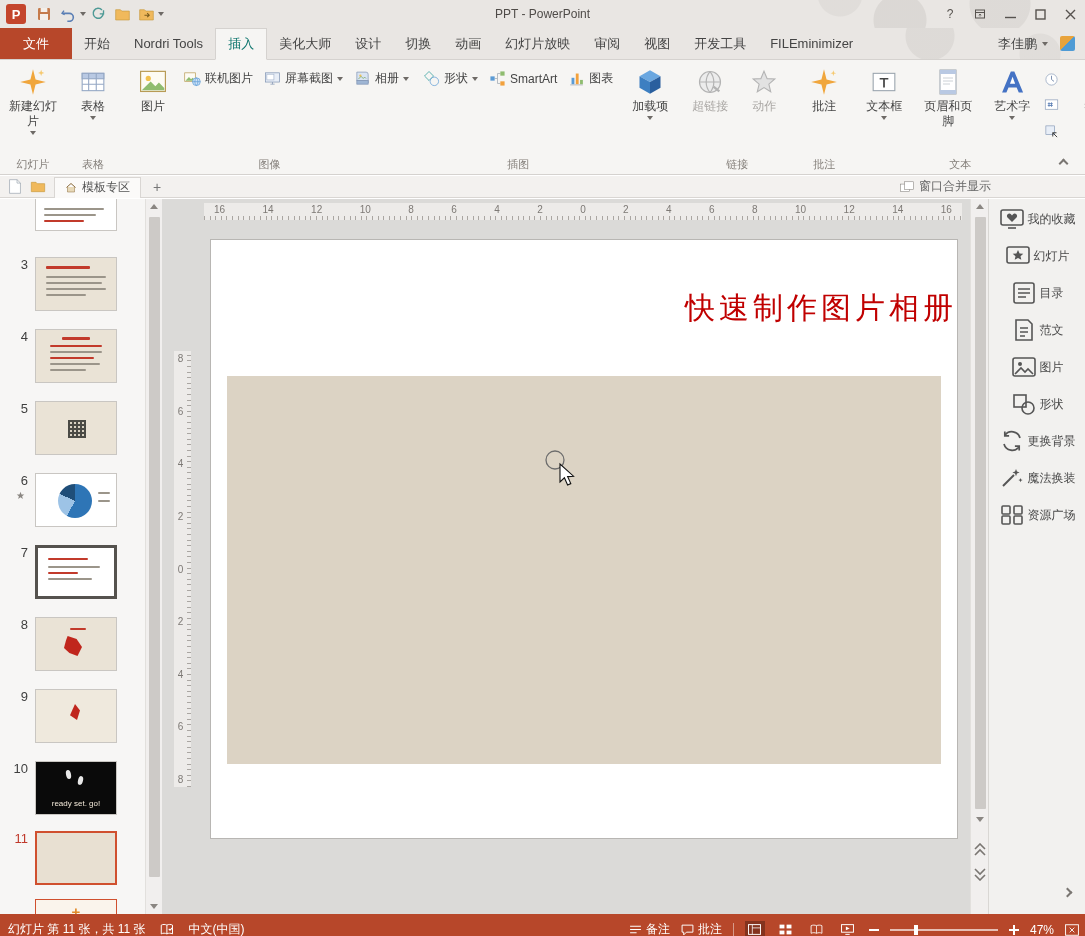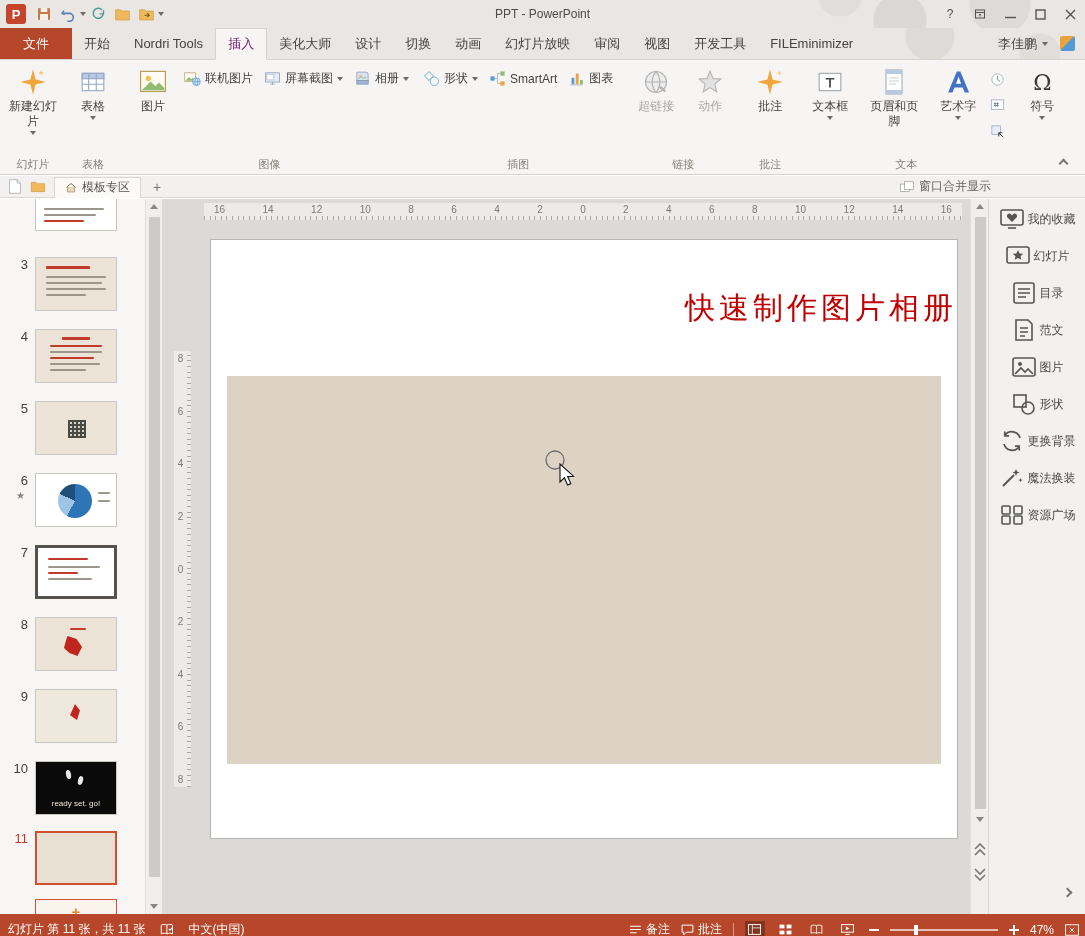--- a/index.html
+++ b/index.html
@@ -13,21 +13,21 @@
 .qatbtn{width:24px;height:24px;display:flex;align-items:center;justify-content:center}
 .caret{display:inline-block;width:0;height:0;border-left:3px solid transparent;border-right:3px solid transparent;border-top:4px solid #6e6a66}
 .wintitle{position:absolute;left:0;right:0;text-align:center;color:#4f4b48;font-size:12px;pointer-events:none}
 .winctrls{margin-left:auto;display:flex;height:100%;z-index:2}
 .winbtn{width:30px;height:100%;display:flex;align-items:center;justify-content:center;color:#57534f;font-size:12px}
 
 .tabsrow{position:absolute;top:28px;left:0;right:0;height:32px;background:#e9e6e3;display:flex;align-items:stretch;border-bottom:1px solid #d5d2cf;
  background-image:radial-gradient(circle at 930px 8px,rgba(120,115,110,.10) 0 24px,transparent 25px),radial-gradient(circle at 1040px 26px,rgba(120,115,110,.08) 0 20px,transparent 21px)}
 .filetab{width:72px;background:#b7472a;color:#fff;display:flex;align-items:center;justify-content:center;font-size:13px}
 .rtab{padding:0 12px;display:flex;align-items:center;font-size:13px;color:#444;white-space:nowrap}
-.rtab.active{background:#f6f5f3;color:#701a75;border:1px solid #d5d2cf;border-bottom:1px solid #f6f5f3;margin-bottom:-1px}
+.rtab.active{background:#f6f5f3;color:#0f766e;border:1px solid #d5d2cf;border-bottom:1px solid #f6f5f3;margin-bottom:-1px}
 .accounttab{margin-left:auto;padding:0 10px;display:flex;align-items:center;gap:5px;font-size:13px;color:#444}
 .pluginicon{width:15px;height:15px;margin:0 10px 0 2px;align-self:center;border-radius:2px;background:linear-gradient(135deg,#e8a33c 0 50%,#4f9bd5 50% 100%)}
 
 .ribbon{position:absolute;top:60px;left:0;right:0;height:115px;background:#f6f5f3;border-bottom:1px solid #d5d2cf;display:flex;padding-left:3px}
 .rgroup{display:flex;flex-direction:column;height:100%;padding:2px 3px 0}
 .gbody{flex:1;display:flex;align-items:flex-start}
 .glabel{height:17px;line-height:15px;text-align:center;font-size:11px;color:#847f7a}
 .rdiv{width:1px;background:#dcd9d6;margin:4px 0 6px}
 .btn-lg{width:54px;height:90px;display:flex;flex-direction:column;align-items:center;padding-top:3px;text-align:center;font-size:12px;color:#444;line-height:15px}
 .btn-lg .ricon{height:34px;display:flex;align-items:center;justify-content:center}
@@ -294,20 +294,33 @@
             </svg>
           <span>图表</span>
         </div>
       </div>
     </div>
     <div class="glabel">插图</div>
   </div>
   <div class="rdiv"></div>
 
   <div class="rgroup">
+    <div class="gbody">
+      <div class="btn-lg">
+        <span class="ricon">
+            <svg width="28" height="28" viewBox="0 0 24 24">
+              <path d="M12 2 L21 7 L12 12 L3 7Z" fill="#6aa7e0"></path>
+              <path d="M3 7v10l9 5V12Z" fill="#3d7fc1"></path>
+              <path d="M21 7v10l-9 5V12Z" fill="#2a5f9e"></path>
+            </svg>
+          </span>
+        <span class="blabel">加载项</span>
+        <span class="caret"></span>
+      </div>
+    </div>
     <div class="glabel"></div>
   </div>
   <div class="rdiv"></div>
 
   <div class="rgroup">
     <div class="gbody">
       <div class="btn-lg disabled">
         <span class="ricon">
             <svg width="28" height="28" viewBox="0 0 24 24">
               <circle cx="12" cy="12" r="9" fill="#ececec" stroke="#b3b3b3"></circle>

